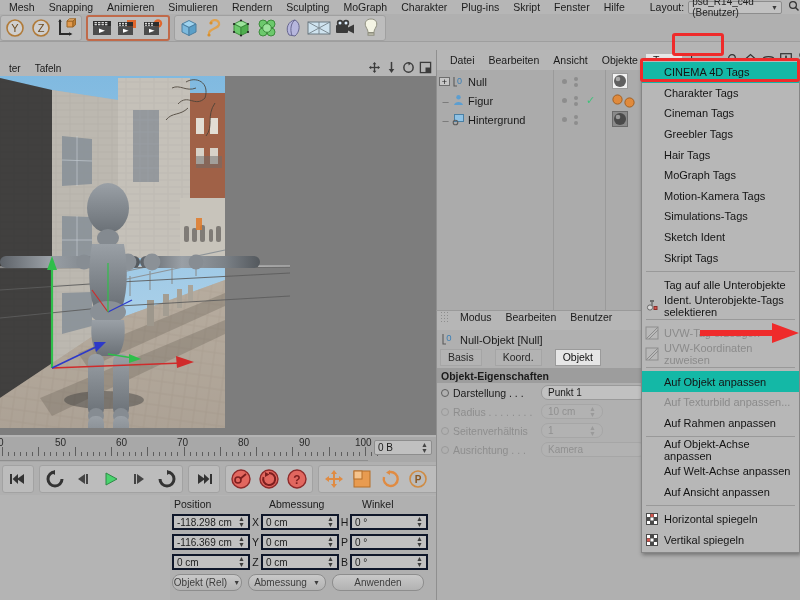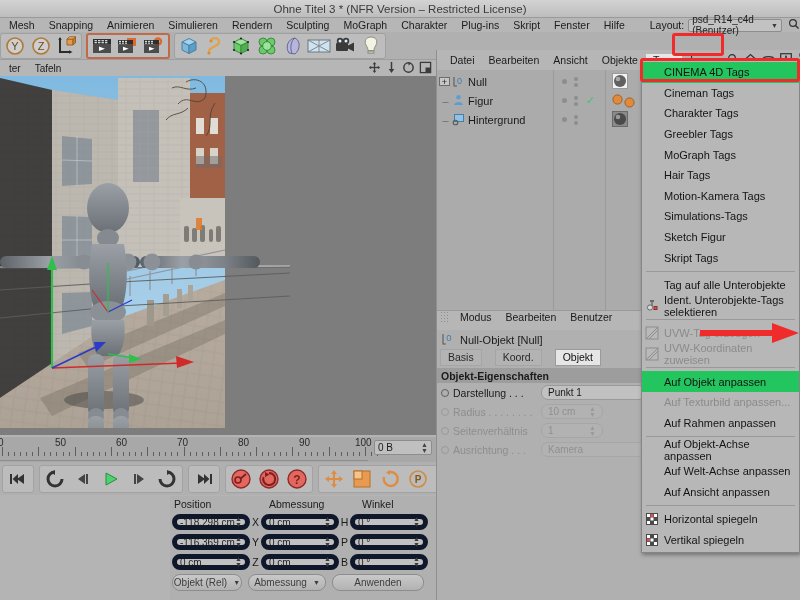--- a/index.html
+++ b/index.html
@@ -87,21 +87,21 @@
               border:1px solid #a2a2a2; border-radius:3px; margin-right:5px; padding:1px;}
   .tr-btn { width:28px; height:26px; display:flex;align-items:center;justify-content:center;}
 
   
   .coords { position:absolute; left:170px; top:496px; width:266px; height:104px; background:#b0b0b0; }
   .coords .hdr { display:flex; font-size:10.5px; padding:2px 0 3px 4px; }
   .coords .hdr span { color:#202020; }
   .crow { display:flex; align-items:center; height:18px; margin-bottom:2px; padding-left:2px;}
   .axis { width:11px; text-align:center; font-size:10.5px; }
   .numfld {
-    height:16px; background:#c1c1c1; border:5px solid #0f172a; border-radius:8px;
+    height:16px; background:#c1c1c1; border:2px solid #0f172a; border-radius:0;
     display:flex; align-items:center; padding:0 3px; font-size:10px; color:#1d1d1d;justify-content:space-between;
   }
   .numfld .spin { margin-left:auto; font-size:7px; line-height:6px; color:#3c3c3c; text-align:center;}
   .cbtn {
     height:17px; background:linear-gradient(#c9c9c9,#b2b2b2);
     border:1px solid #8d8d8d; border-radius:8px;
     display:flex; align-items:center; justify-content:center; gap:6px;
     font-size:10px; color:#3d3d3d;
   }
 
@@ -148,40 +148,37 @@
 
   
   .dropdown {
     position:absolute; left:641px; top:59px; width:159px;
     background:#b7b7b7; border:1px solid #868686;
     box-shadow: 1px 2px 4px rgba(0,0,0,0.35);
     z-index: 40; padding: 2px 0;
   }
   .dd-item { height:20.6px; display:flex; align-items:center; font-size:11px;
              padding-left:22px; color:#141414; position:relative; }
-  .dd-item.hl { background:#22c55e; }
+  .dd-item.hl { background:#14b8a6; }
   .dd-item.dis { color:#8b8b8b; }
   .dd-sep { height:1px; background:#999; margin:3px 4px; }
   .dd-icon { position:absolute; left:3px; width:14px; height:14px; }
 
   
   .redbox { position:absolute; border:3px solid #ef2b2b; border-radius:3px;
             z-index:60; pointer-events:none; }
   .redarrow { position:absolute; z-index:61; }
 
   .obj-icon { width:13px;height:13px;margin-right:3px;flex:0 0 auto;}
 </style>
 </head>
 <body>
 
 <div class="app">
 
-  <div class="titlebar">
-    <span>Ohne Titel 3 * (NFR Version – Restricted License)</span>
-  </div>
 
   <div class="menubar">
     <span class="mi">Mesh</span>
     <span class="mi">Snapping</span>
     <span class="mi">Animieren</span>
     <span class="mi">Simulieren</span>
     <span class="mi">Rendern</span>
     <span class="mi">Sculpting</span>
     <span class="mi">MoGraph</span>
     <span class="mi">Charakter</span>
@@ -1032,42 +1029,42 @@
         <span>Kamera</span>
       </div>
     </div>
   </div>
 
   <div class="dropdown" id="ddroot">
       <div class="dd-item hl">
         <span>CINEMA 4D Tags</span>
       </div>
       <div class="dd-item">
+        <span>Charakter Tags</span>
+      </div>
+      <div class="dd-item">
         <span>Cineman Tags</span>
       </div>
       <div class="dd-item">
-        <span>Charakter Tags</span>
-      </div>
-      <div class="dd-item">
         <span>Greebler Tags</span>
       </div>
       <div class="dd-item">
+        <span>Hair Tags</span>
+      </div>
+      <div class="dd-item">
         <span>MoGraph Tags</span>
       </div>
       <div class="dd-item">
-        <span>Hair Tags</span>
-      </div>
-      <div class="dd-item">
         <span>Motion-Kamera Tags</span>
       </div>
       <div class="dd-item">
         <span>Simulations-Tags</span>
       </div>
       <div class="dd-item">
-        <span>Sketch Figur</span>
+        <span>Sketch Ident</span>
       </div>
       <div class="dd-item">
         <span>Skript Tags</span>
       </div>
       <div class="dd-sep"></div>
       <div class="dd-item">
         <span>Tag auf alle Unterobjekte</span>
       </div>
       <div class="dd-item">
         <span class="dd-icon"><svg width="14" height="14" viewBox="0 0 14 14">

